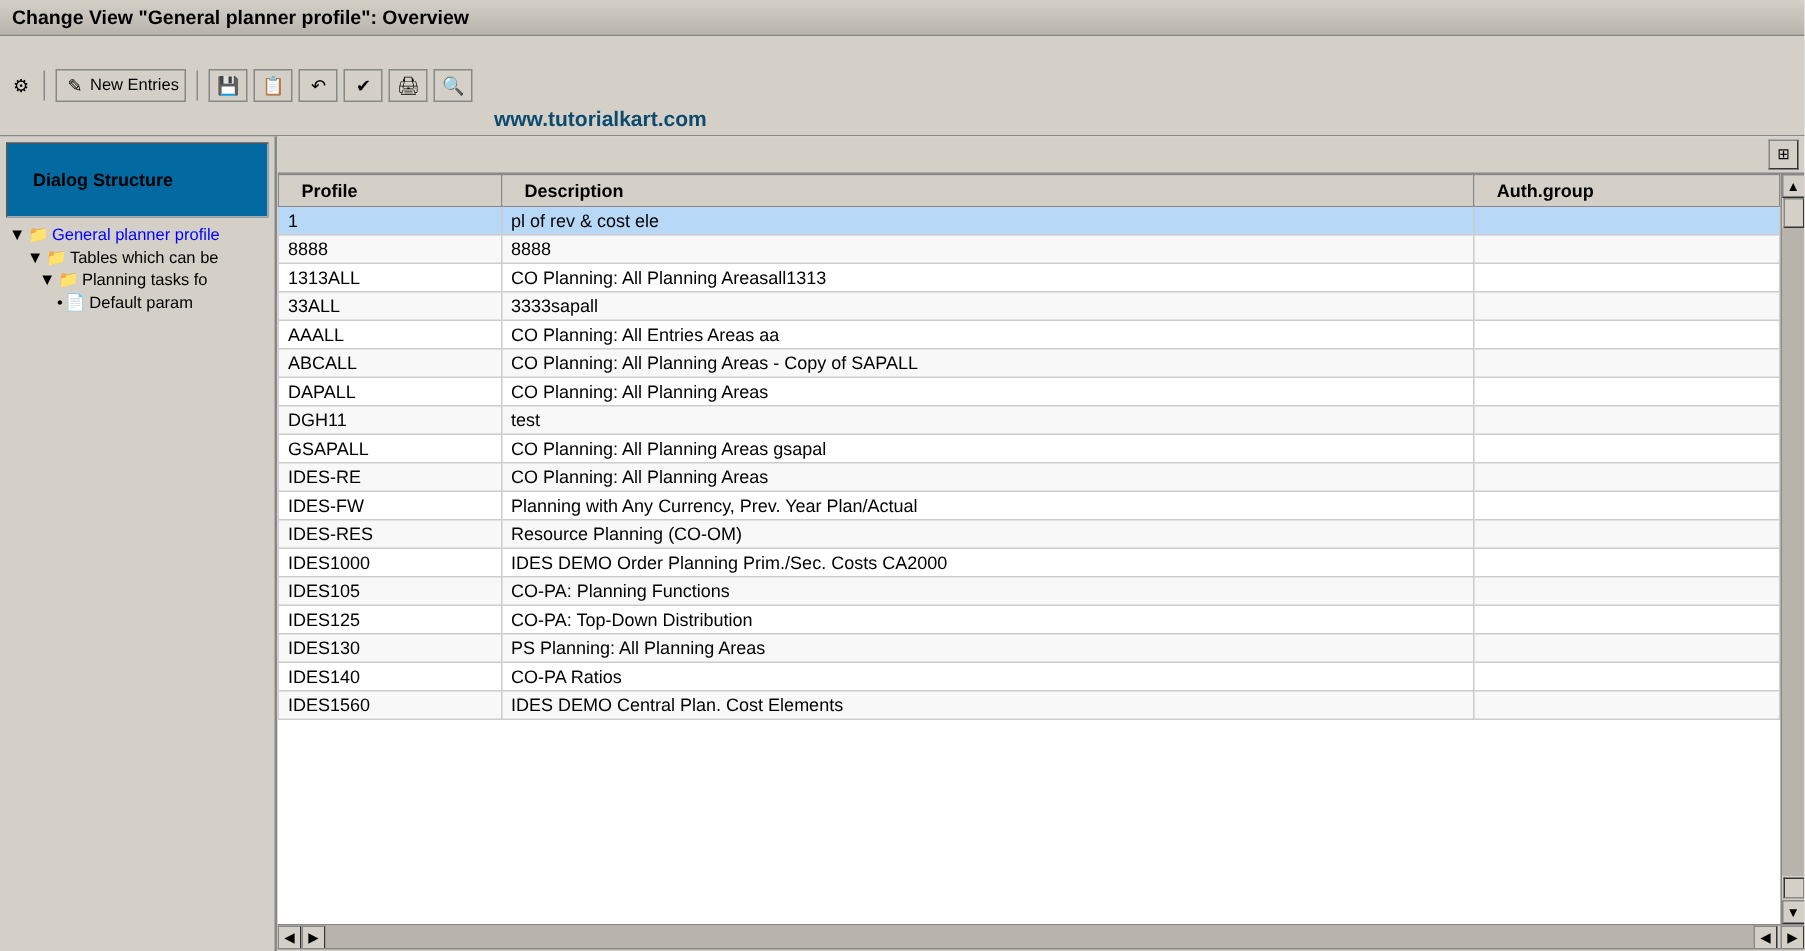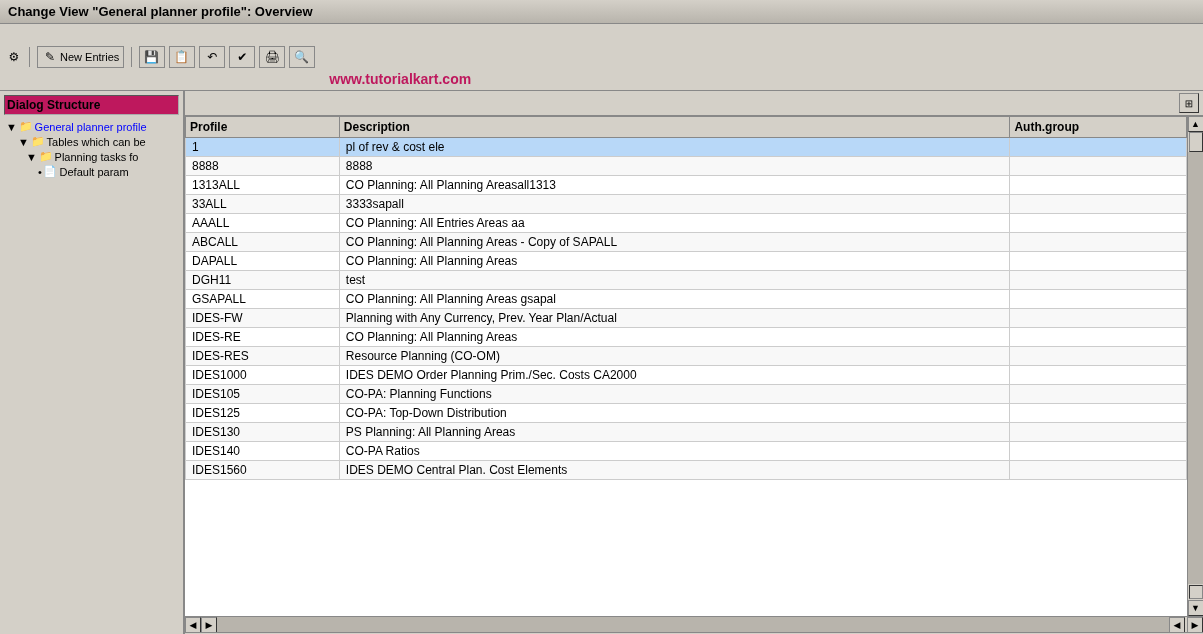--- a/index.html
+++ b/index.html
@@ -49,21 +49,21 @@
       justify-content: center;
       font-size: 12px;
     }
     .toolbar-separator {
       width: 1px;
       height: 20px;
       background: #888;
       margin: 0 3px;
     }
     .watermark {
-      color: #be185d;
+      color: #0c4a6e;
       font-size: 14px;
       font-weight: bold;
       margin-left: 10px;
       margin-top: 44px;
     }
 
     
     .main-layout {
       display: flex;
       height: calc(634px - 60px);
@@ -75,22 +75,22 @@
       background: #d4d0c8;
       border-right: 2px solid #888;
       padding: 4px;
       overflow: hidden;
       flex-shrink: 0;
     }
     .panel-title {
       font-weight: bold;
       font-size: 12px;
       margin-bottom: 4px;
-      padding: 2px;
-      background: #be185d;
+      padding: 17px;
+      background: #0369a1;
       border: 1px inset #aaa;
     }
     .tree-item {
       padding: 1px 0;
       cursor: pointer;
       display: flex;
       align-items: center;
       gap: 2px;
       font-size: 11px;
     }
@@ -106,21 +106,21 @@
     }
 
     .data-table {
       width: 100%;
       border-collapse: collapse;
       font-size: 12px;
     }
     .data-table thead tr th {
       background: #d4d0c8;
       border: 1px solid #888;
-      padding: 3px 4px;
+      padding: 3px 15px;
       text-align: left;
       font-weight: bold;
       position: sticky;
       top: 0;
     }
     .data-table tbody tr td {
       border: 1px solid #ccc;
       padding: 2px 6px;
       white-space: nowrap;
     }
@@ -402,27 +402,27 @@
                 <td>DGH11</td>
                 <td>test</td>
                 <td style="min-width: 80px;"></td>
               </tr>
               <tr>
                 <td>GSAPALL</td>
                 <td>CO Planning: All Planning Areas gsapal</td>
                 <td style="min-width: 80px;"></td>
               </tr>
               <tr>
+                <td>IDES-RE</td>
+                <td>CO Planning: All Planning Areas</td>
+                <td style="min-width: 80px;"></td>
+              </tr>
+              <tr>
                 <td>IDES-FW</td>
                 <td>Planning with Any Currency, Prev. Year Plan/Actual</td>
-                <td style="min-width: 80px;"></td>
-              </tr>
-              <tr>
-                <td>IDES-RE</td>
-                <td>CO Planning: All Planning Areas</td>
                 <td style="min-width: 80px;"></td>
               </tr>
               <tr>
                 <td>IDES-RES</td>
                 <td>Resource Planning (CO-OM)</td>
                 <td style="min-width: 80px;"></td>
               </tr>
               <tr>
                 <td>IDES1000</td>
                 <td>IDES DEMO Order Planning Prim./Sec. Costs   CA2000</td>

